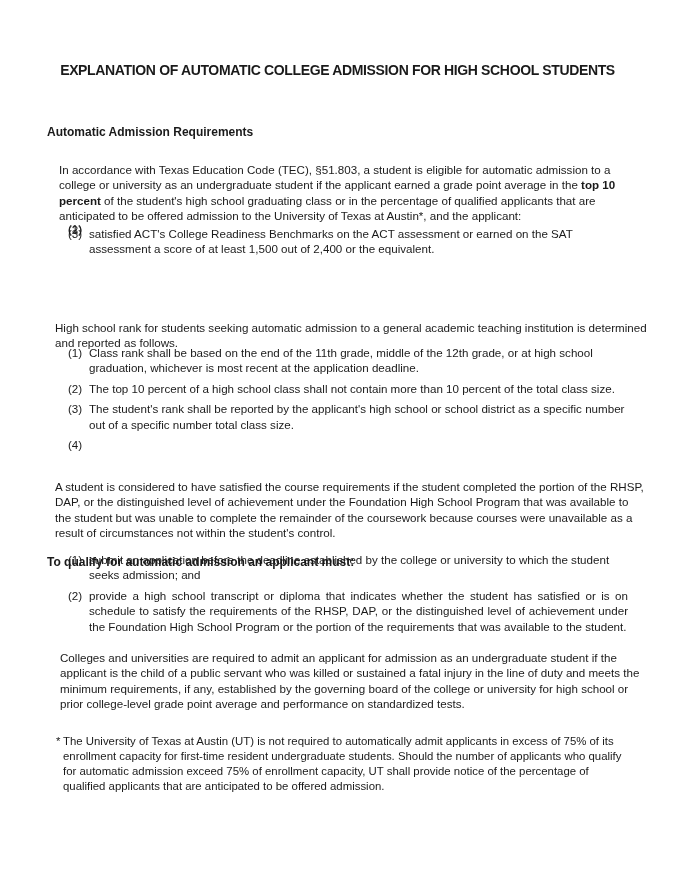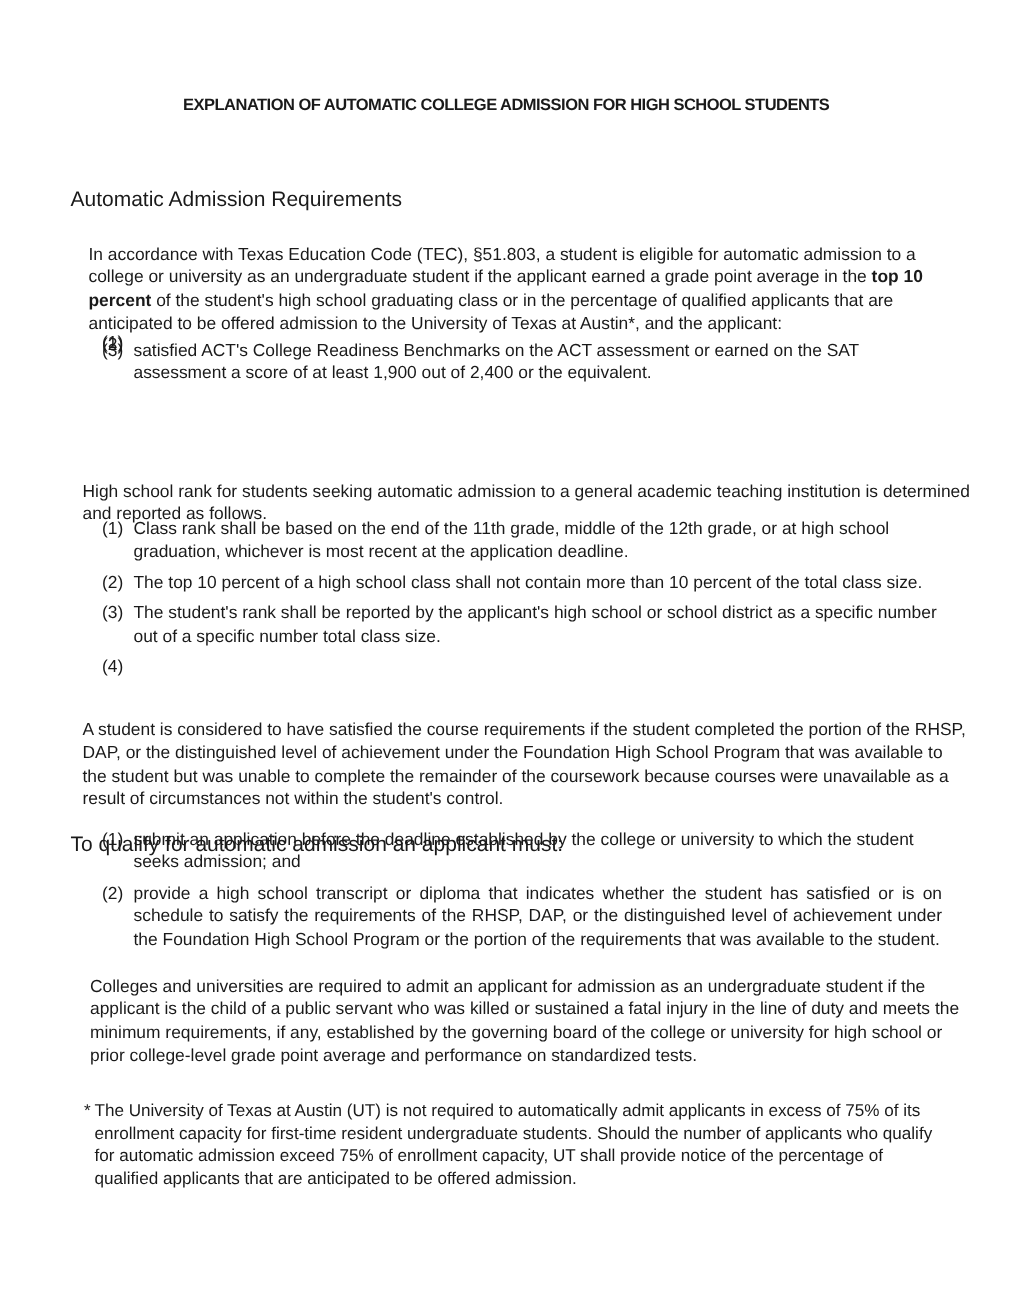--- a/index.html
+++ b/index.html
@@ -15,27 +15,27 @@
       font-family: "Liberation Sans", sans-serif;
       color: #1a1a1a;
       font-size: 11.6px;
       line-height: 15.4px;
     }
     .abs { position: absolute; }
     .title {
       left: 0; width: 675px; top: 63px;
       text-align: center;
       font-weight: bold;
-      font-size: 11px;
+      font-size: 14px;
       letter-spacing: -0.35px;
       line-height: 14px;
     }
     .h2 {
-      font-weight: normal;
-      font-size: 14px;
+      font-weight: bold;
+      font-size: 12px;
       line-height: 15px;
     }
     .para {
       position: absolute;
       margin: 12px;
     }
     .para b { font-weight: bold; }
     ol.items {
       position: absolute;
       list-style: none;
@@ -72,21 +72,21 @@
 
 <ol class="items" style="left:68px; top:221px; width:555px;">
   <li style="margin-bottom:1px;">
     <span class="num">(1)</span>
   </li>
   <li style="margin-bottom:5px;">
     <span class="num">(2)</span>
   </li>
   <li>
     <span class="num">(3)</span>
-    <span>satisfied ACT's College Readiness Benchmarks on the ACT assessment or earned on the SAT assessment a score of at least 1,900 out of 2,400 or the equivalent.</span>
+    <span>satisfied ACT's College Readiness Benchmarks on the ACT assessment or earned on the SAT assessment a score of at least 1,500 out of 2,400 or the equivalent.</span>
   </li>
 </ol>
 
 <p class="para" style="left:43px; top:308px; width:592px;">High school rank for students seeking automatic admission to a general academic teaching institution is determined and reported as follows.</p>
 
 <ol class="items" style="left:68px; top:345px; width:560px;">
   <li style="margin-bottom:5px;">
     <span class="num">(1)</span>
     <span>Class rank shall be based on the end of the 11th grade, middle of the 12th grade, or at high school graduation, whichever is most recent at the application deadline.</span>
   </li>

